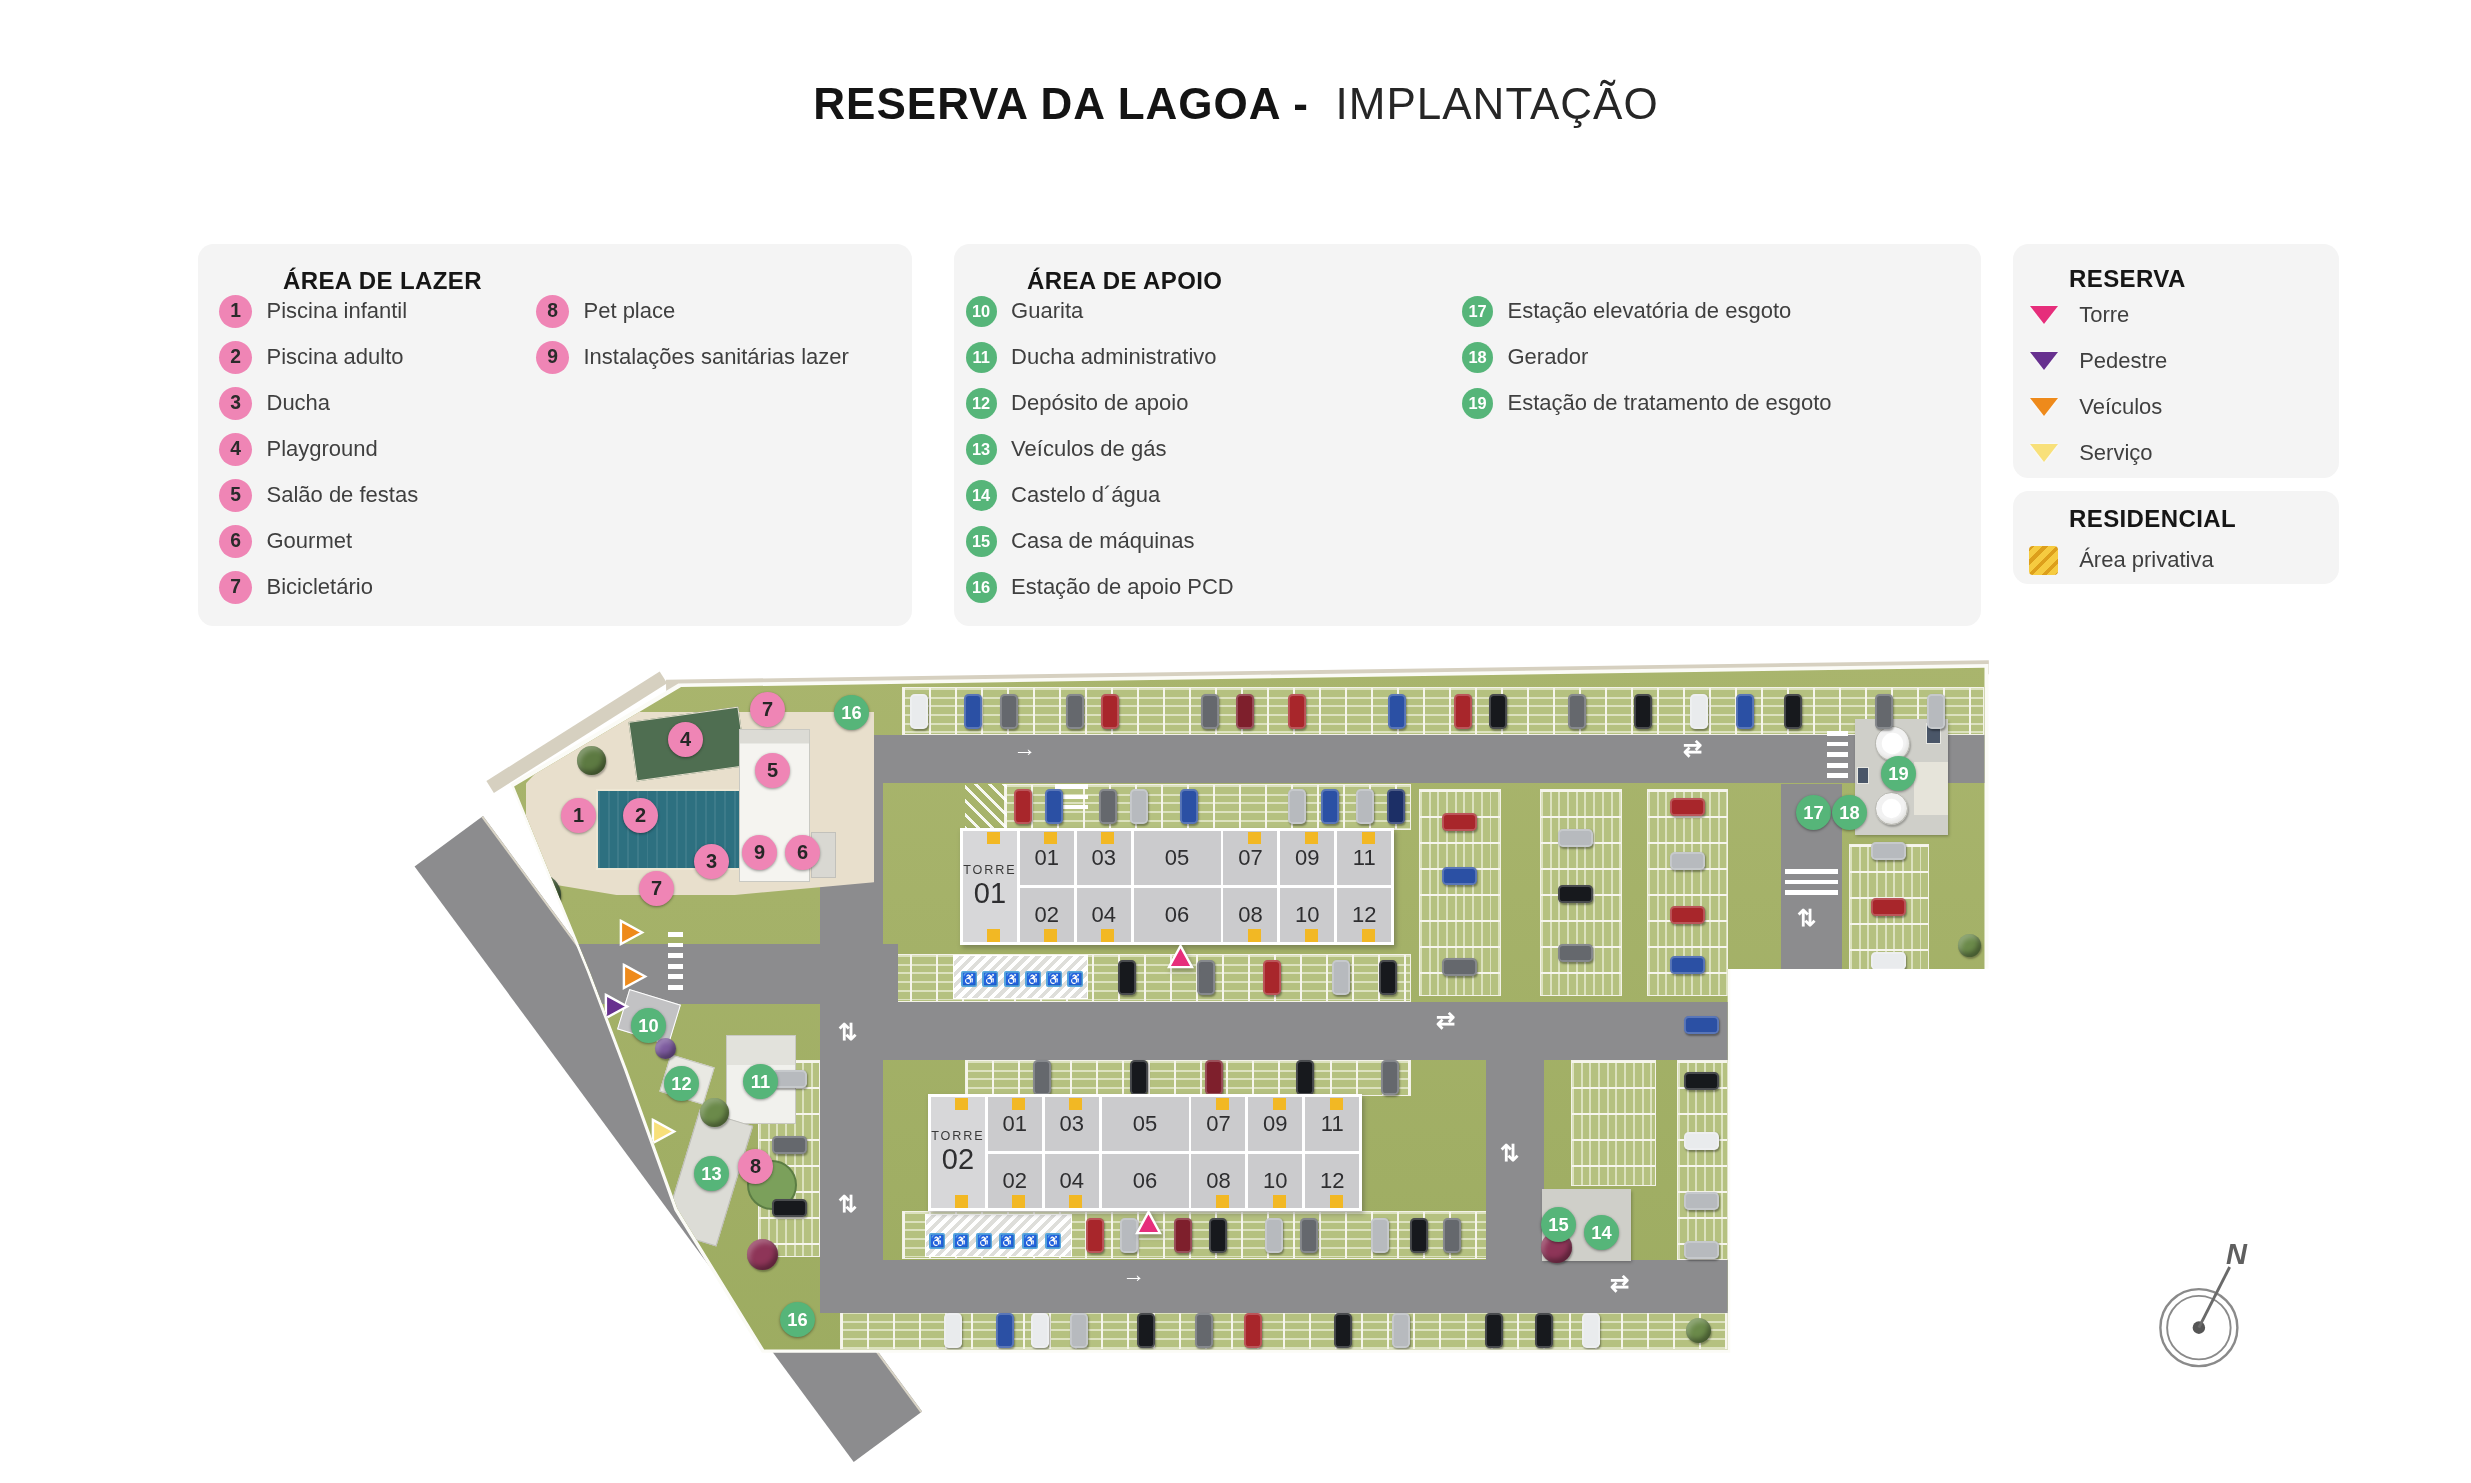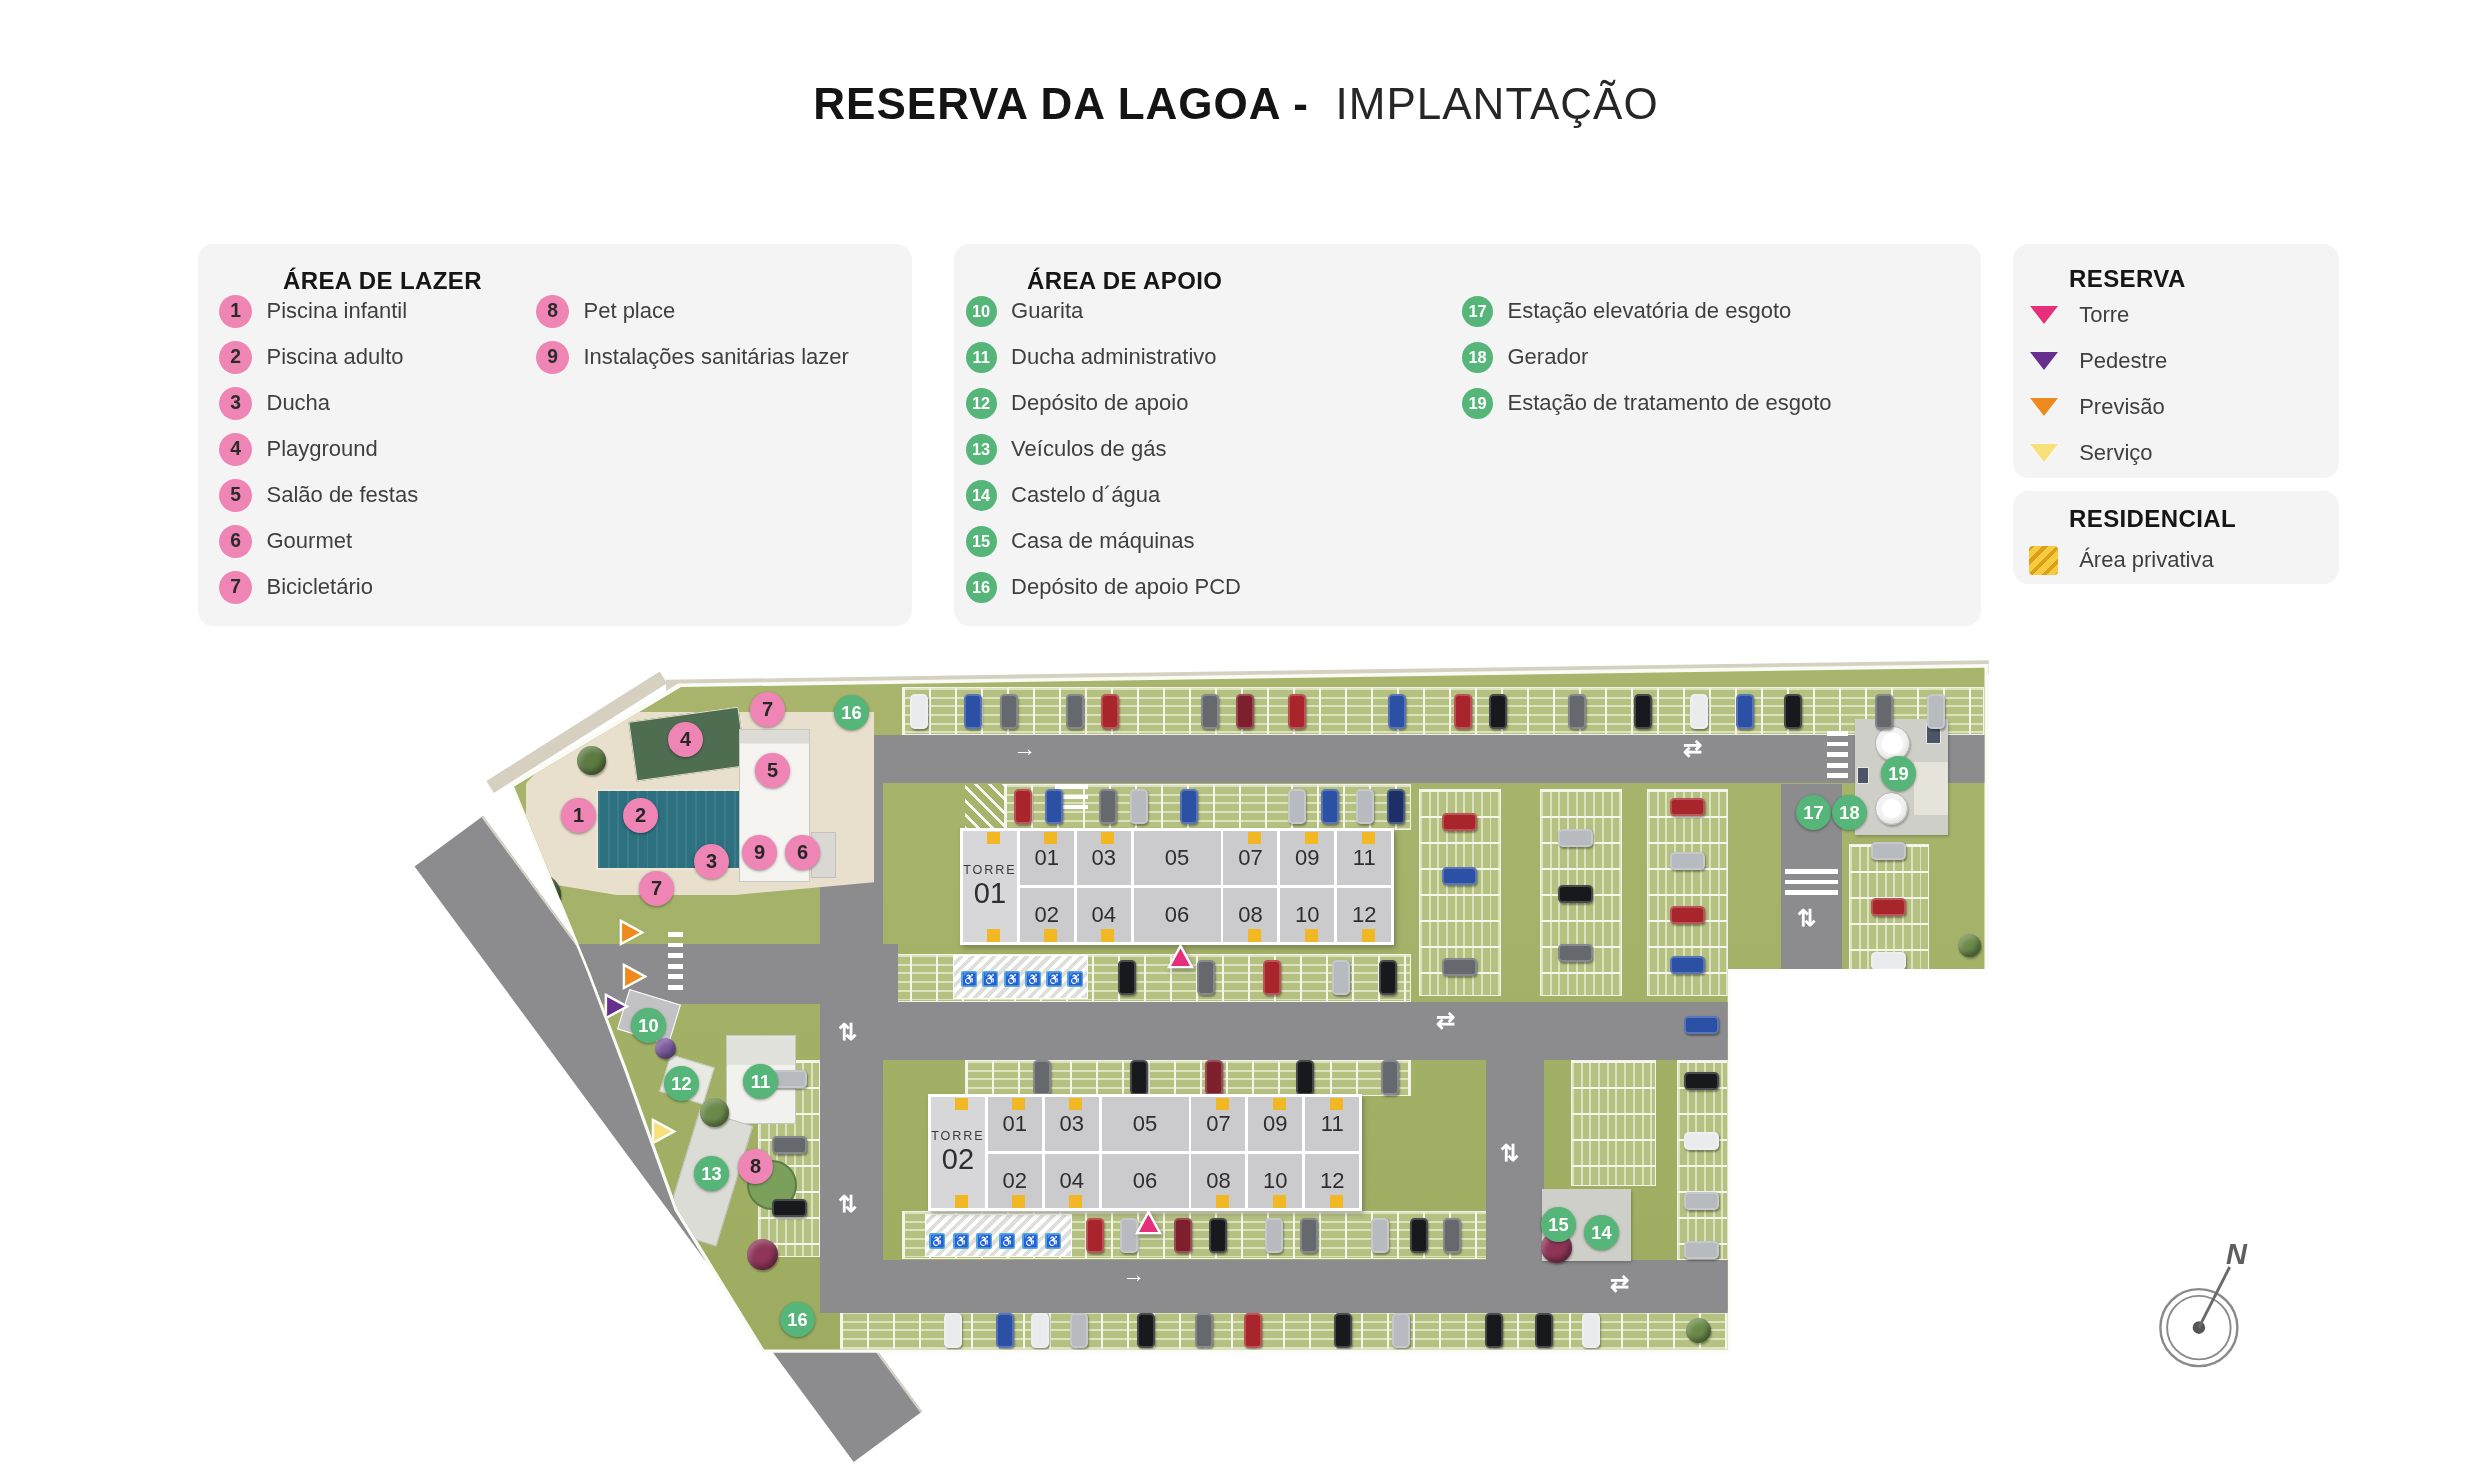--- a/index.html
+++ b/index.html
@@ -160,21 +160,21 @@
       <div class="litem" style="position: relative;">
         <div class="lnum apoio" style="position: relative; background: rgb(86, 181, 121);">14</div>
         <div class="llabel" style="position: relative;">Castelo d´água</div>
       </div>
       <div class="litem" style="position: relative;">
         <div class="lnum apoio" style="position: relative; background: rgb(86, 181, 121);">15</div>
         <div class="llabel" style="position: relative;">Casa de máquinas</div>
       </div>
       <div class="litem" style="position: relative;">
         <div class="lnum apoio" style="position: relative; background: rgb(86, 181, 121);">16</div>
-        <div class="llabel" style="position: relative;">Depósito de apoio PCD</div>
+        <div class="llabel" style="position: relative;">Estação de apoio PCD</div>
       </div>
     </div>
   <div class="lcol" id="apoio-col2">
       <div class="litem" style="position: relative;">
         <div class="lnum apoio" style="position: relative; background: rgb(86, 181, 121);">17</div>
         <div class="llabel" style="position: relative;">Estação elevatória de esgoto</div>
       </div>
       <div class="litem" style="position: relative;">
         <div class="lnum apoio" style="position: relative; background: rgb(86, 181, 121);">18</div>
         <div class="llabel" style="position: relative;">Gerador</div>
@@ -198,21 +198,21 @@
       <div class="litem" style="position: relative;">
         <div class="acc-box" style="position: relative;">
           <div class="tri-down" style="position: relative; border-top-color: rgb(103, 48, 143);"></div>
         </div>
         <div class="llabel" style="position: relative;">Pedestre</div>
       </div>
       <div class="litem" style="position: relative;">
         <div class="acc-box" style="position: relative;">
           <div class="tri-down" style="position: relative; border-top-color: rgb(238, 138, 27);"></div>
         </div>
-        <div class="llabel" style="position: relative;">Previsão</div>
+        <div class="llabel" style="position: relative;">Veículos</div>
       </div>
       <div class="litem" style="position: relative;">
         <div class="acc-box" style="position: relative;">
           <div class="tri-down" style="position: relative; border-top-color: rgb(248, 224, 122);"></div>
         </div>
         <div class="llabel" style="position: relative;">Serviço</div>
       </div>
     </div>
 </div>
 

